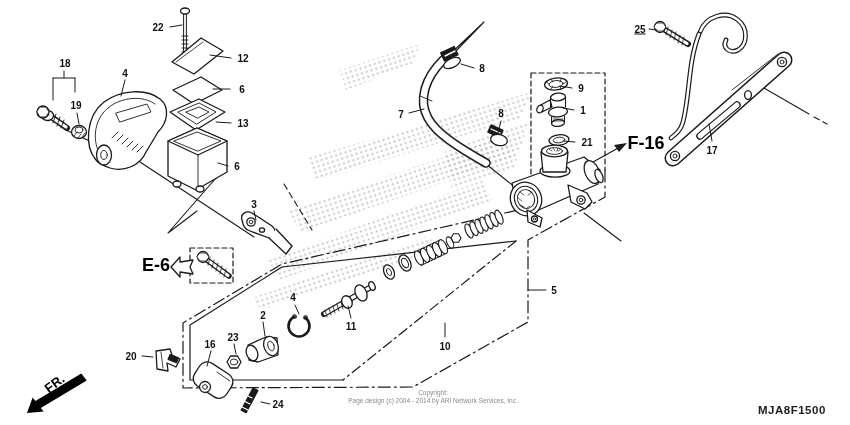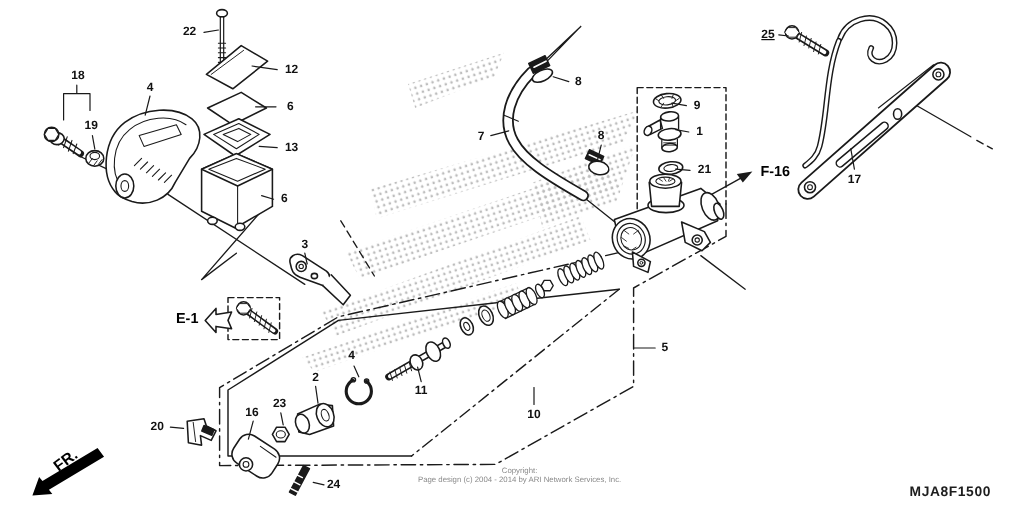--- a/index.html
+++ b/index.html
@@ -2,21 +2,21 @@
 <html><head>
 <meta charset="utf-8">
 <style>
   html,body{margin:0;padding:0;background:#fff;}
   .stage{position:relative;width:850px;height:425px;background:#fff;overflow:hidden;
          font-family:"Liberation Sans",sans-serif;}
   .stage svg{position:absolute;left:0;top:0;}
   #label-layer{position:absolute;left:0;top:0;width:100%;height:100%;}
   .plabel{position:absolute;transform:translate(-50%,-50%);font-size:10px;font-weight:600;
           color:#111;white-space:nowrap;cursor:pointer;}
-  .rlabel{position:absolute;transform:translate(-50%,-50%);font-size:12px;font-weight:800;
+  .rlabel{position:absolute;transform:translate(-50%,-50%);font-size:18px;font-weight:800;
           color:#000;white-space:nowrap;cursor:pointer;}
   .dlabel{position:absolute;font-size:13px;font-weight:800;color:#000;white-space:nowrap;}
   .footer-copy{position:absolute;left:433px;top:389px;transform:translateX(-50%);
                text-align:center;font-size:6.5px;line-height:1.3;color:#8a8a8a;}
   .diagram-code{position:absolute;left:758px;top:404px;font-size:11.5px;font-weight:700;
                 color:#1d1d1d;letter-spacing:.5px;}
 </style>
 </head>
 <body>
 
@@ -349,21 +349,21 @@
       <span class="plabel" style="left: 712px; top: 150px;">17</span>
       <span class="plabel" style="left: 554px; top: 290px;">5</span>
       <span class="plabel" style="left: 293px; top: 297px;">4</span>
       <span class="plabel" style="left: 351px; top: 326px;">11</span>
       <span class="plabel" style="left: 445px; top: 346px;">10</span>
       <span class="plabel" style="left: 263px; top: 315px;">2</span>
       <span class="plabel" style="left: 233px; top: 337px;">23</span>
       <span class="plabel" style="left: 210px; top: 344px;">16</span>
       <span class="plabel" style="left: 131px; top: 356px;">20</span>
       <span class="plabel" style="left: 278px; top: 404px;">24</span>
-      <span class="rlabel" style="left: 156px; top: 265px;">E-1</span>
+      <span class="rlabel" style="left: 156px; top: 265px;">E-6</span>
       <span class="rlabel" style="left: 646px; top: 143px;">F-16</span>
       <span class="dlabel" style="left: 44px; top: 376px; transform: rotate(-37deg);">FR.</span>
     </div>
 
 <div class="footer-copy">
   <div>Copyright:</div>
   <div>Page design (c) 2004 - 2014 by ARI Network Services, Inc.</div>
 </div>
 
 <div class="diagram-code">MJA8F1500</div>

